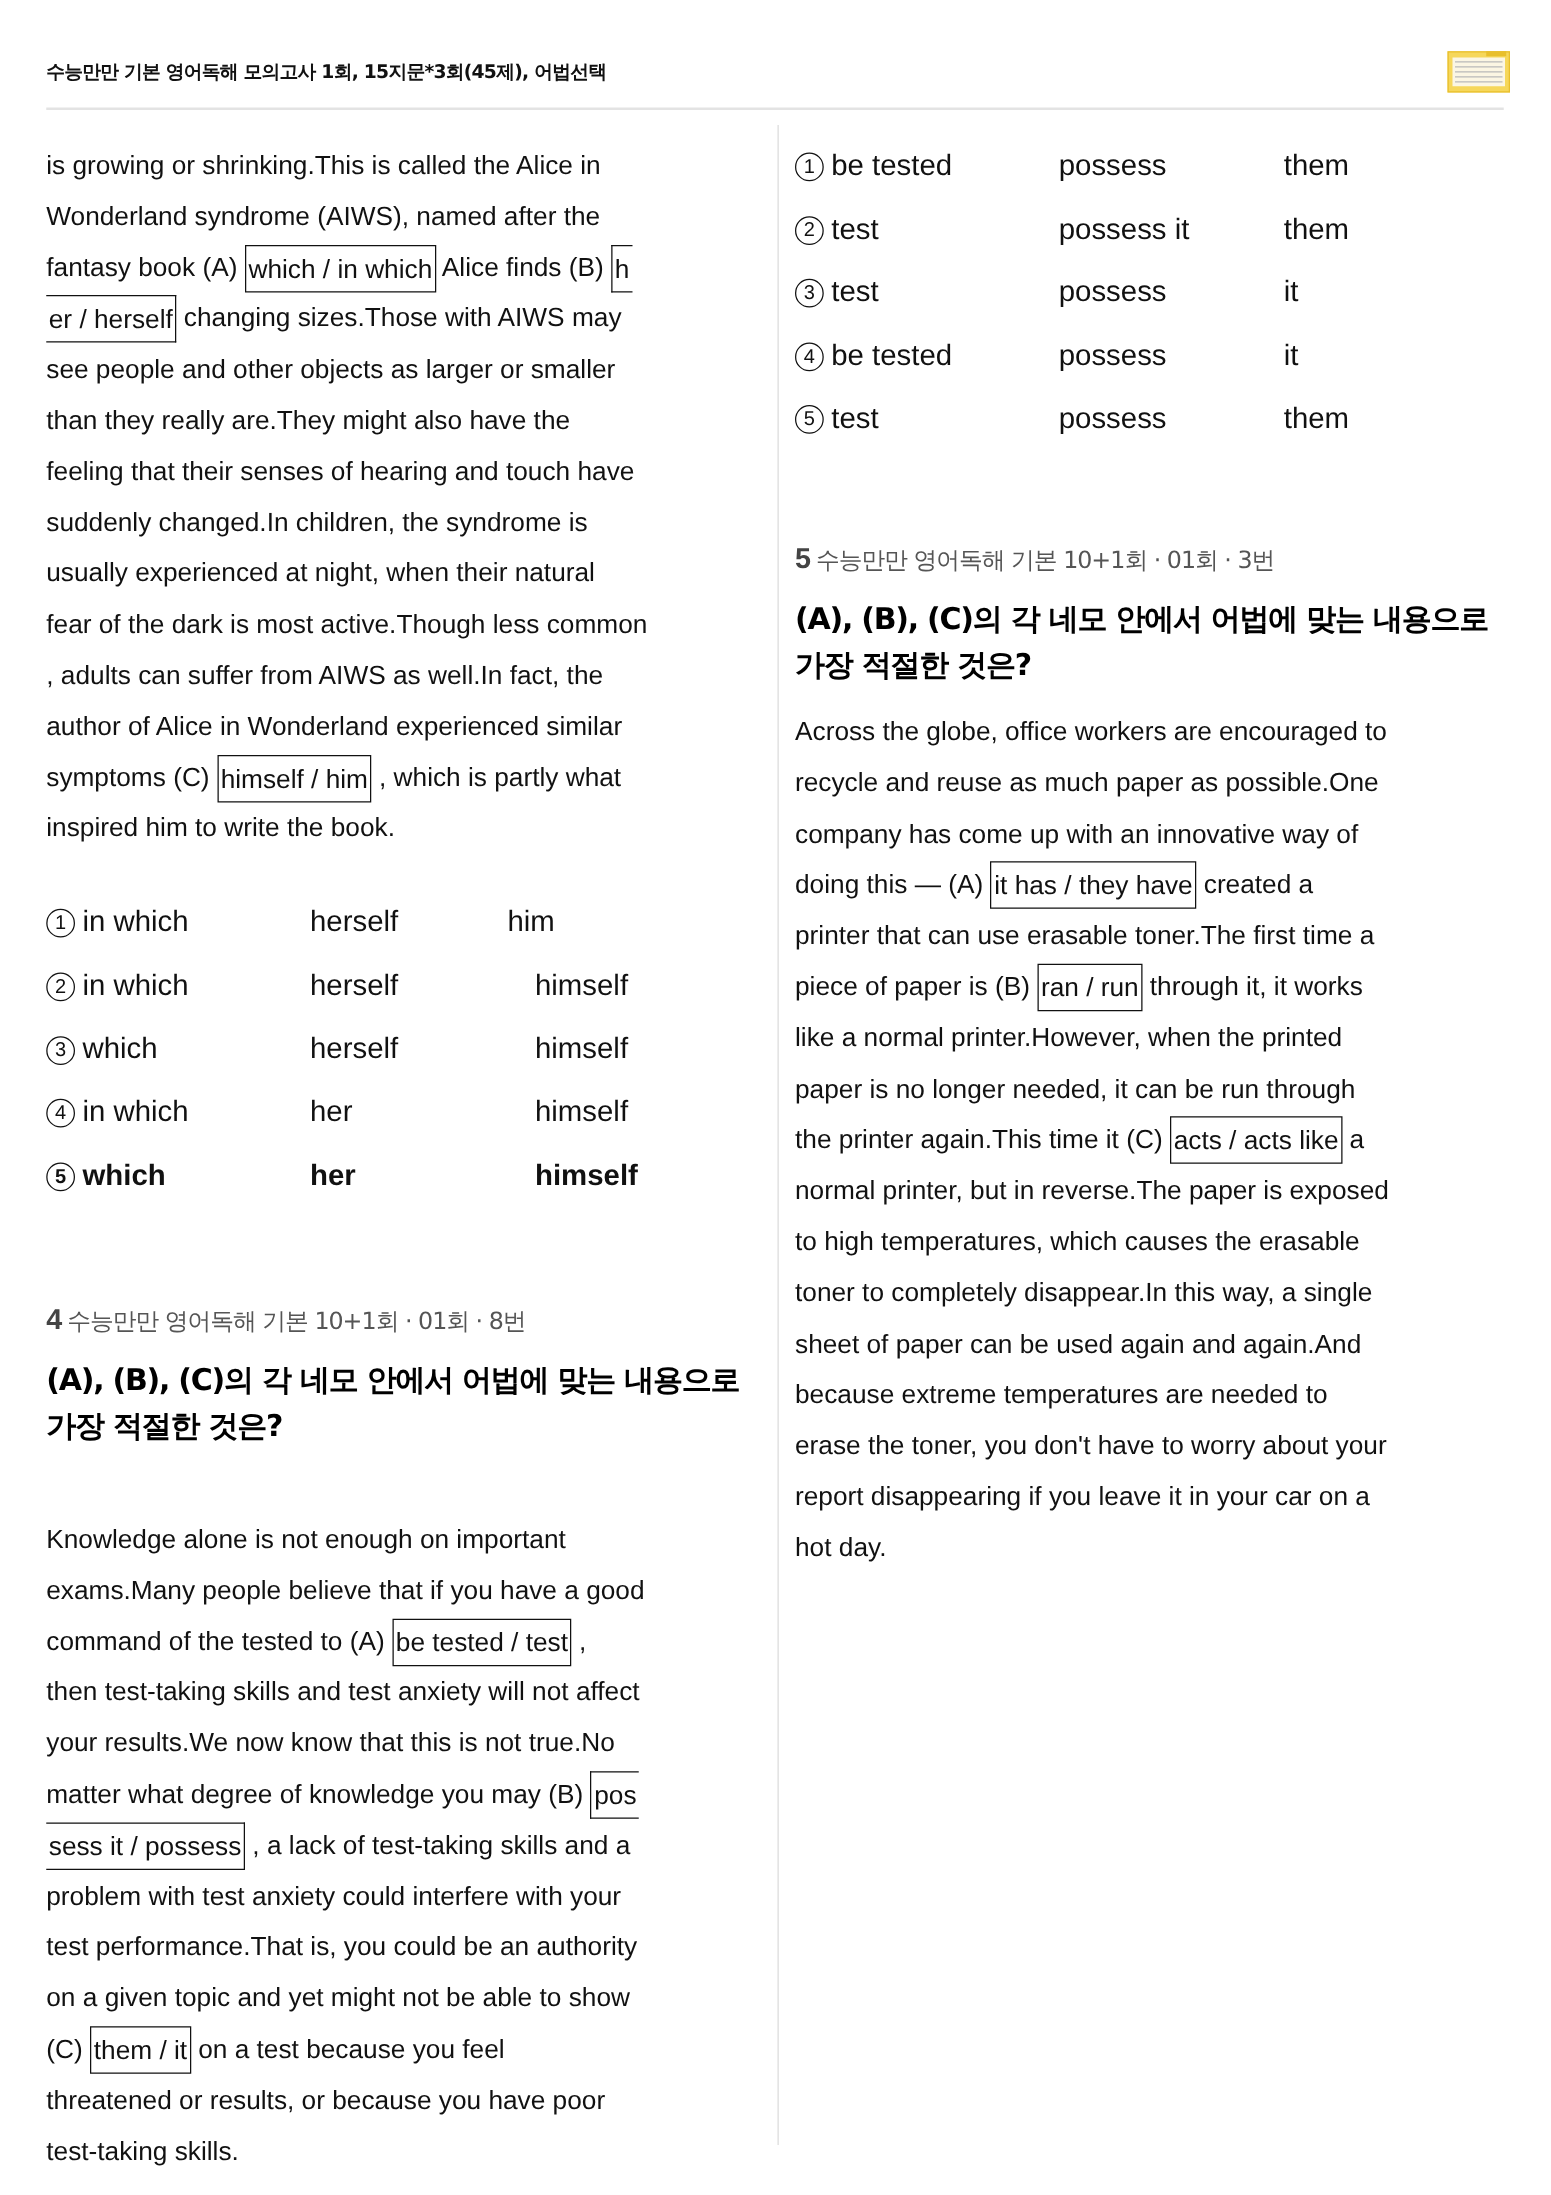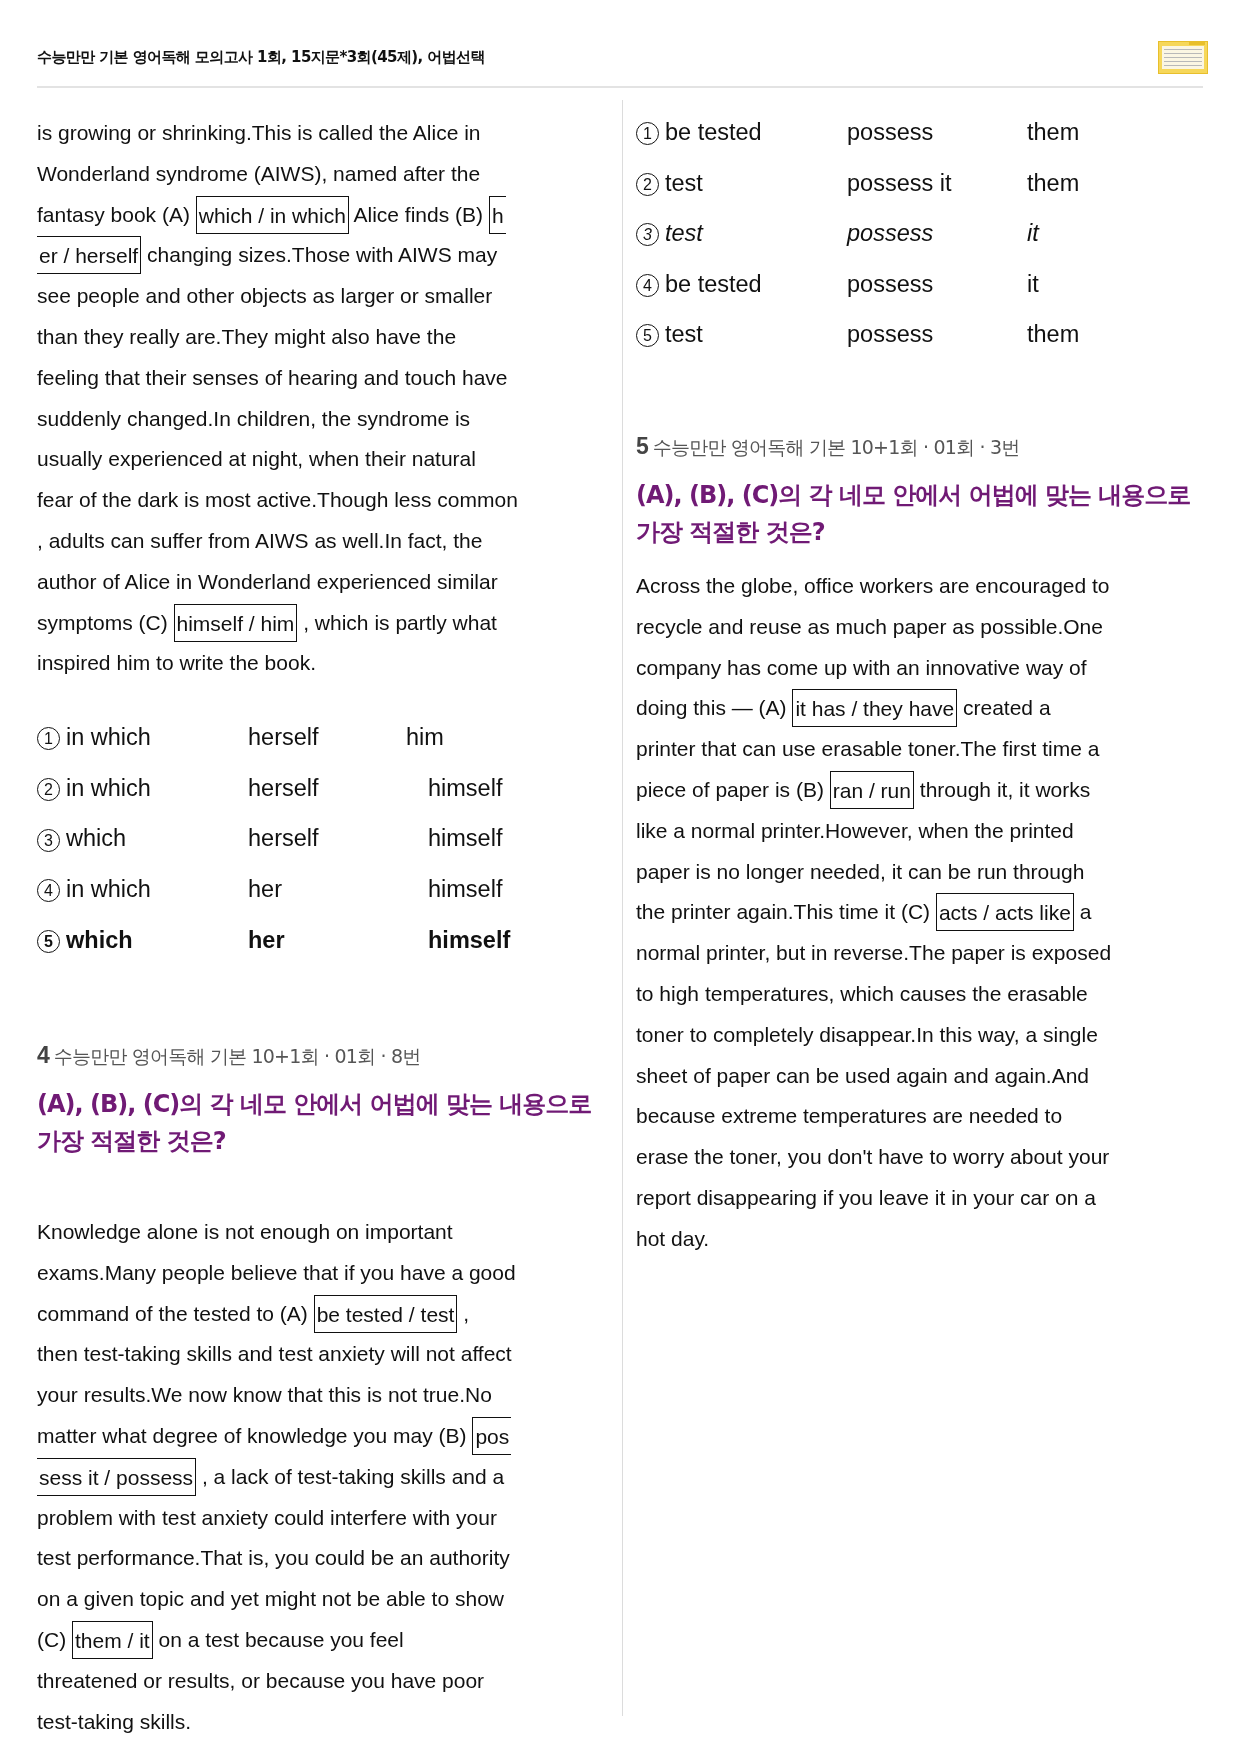--- a/index.html
+++ b/index.html
@@ -26,21 +26,21 @@
 
   .choices { position:absolute; font-size:23.5px; }
   .choice { position:absolute; height:30px; line-height:30px; white-space:nowrap; }
   .choice span { position:absolute; top:0; white-space:nowrap; }
   .num-circle { display:inline-block; width:21px; height:21px; border:1.3px solid #111; border-radius:50%;
                 font-size:16px; line-height:21px; text-align:center; box-sizing:content-box; margin-right:6px;
                 vertical-align:middle; position:relative; top:-2px; }
 
   .q-meta { position:absolute; font-size:19px; color:#555; font-family:"DejaVu Sans", sans-serif; letter-spacing:-0.8px; }
   .q-meta .q-num { font-weight:bold; color:#444; font-size:23px; font-family:"Liberation Sans", sans-serif; letter-spacing:0; margin-right:4px; }
-  .q-prompt { position:absolute; font-size:24px; font-weight:bold; line-height:37px; font-family:"DejaVu Sans", sans-serif; letter-spacing:-1px; color:#701a75; }
+  .q-prompt { position:absolute; font-size:24px; font-weight:bold; line-height:37px; font-family:"DejaVu Sans", sans-serif; letter-spacing:-1px; color:#000000; }
 </style>
 </head>
 <body>
 
 <div>
   <div class="header-title">수능만만 기본 영어독해 모의고사 1회, 15지문*3회(45제), 어법선택</div>
   <div class="thumb">
     <div class="tab"></div>
     <div class="inner">
       <div class="row" style="top:3px"></div>
@@ -127,21 +127,21 @@
     <div class="choice" style="top: 0px; left: 0px; width: 100%;">
       <span style="left: 0px;"><span class="num-circle" style="position: relative;">1</span><span style="position: relative;">be tested</span></span>
       <span style="left: 211px;">possess</span>
       <span style="left: 391px;">them</span>
     </div>
     <div class="choice" style="top: 50.5px; left: 0px; width: 100%;">
       <span style="left: 0px;"><span class="num-circle" style="position: relative;">2</span><span style="position: relative;">test</span></span>
       <span style="left: 211px;">possess it</span>
       <span style="left: 391px;">them</span>
     </div>
-    <div class="choice" style="top: 101px; left: 0px; width: 100%; font-style: italic;">
+    <div class="choice" style="top: 101px; left: 0px; width: 100%;">
       <span style="left: 0px;"><span class="num-circle" style="position: relative;">3</span><span style="position: relative;">test</span></span>
       <span style="left: 211px;">possess</span>
       <span style="left: 391px;">it</span>
     </div>
     <div class="choice" style="top: 151.5px; left: 0px; width: 100%;">
       <span style="left: 0px;"><span class="num-circle" style="position: relative;">4</span><span style="position: relative;">be tested</span></span>
       <span style="left: 211px;">possess</span>
       <span style="left: 391px;">it</span>
     </div>
     <div class="choice" style="top: 202px; left: 0px; width: 100%;">

